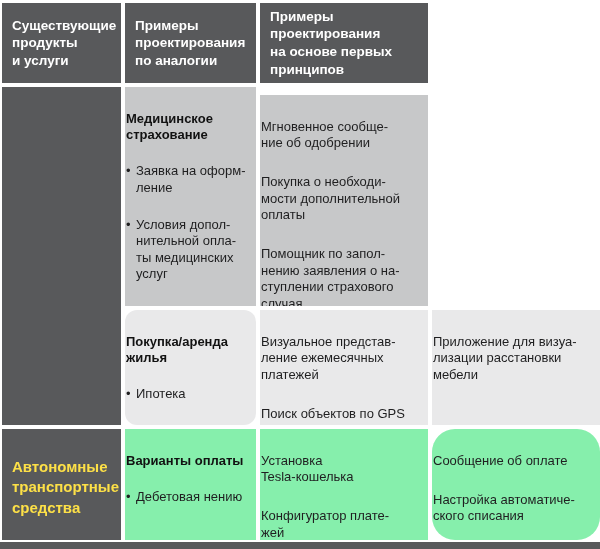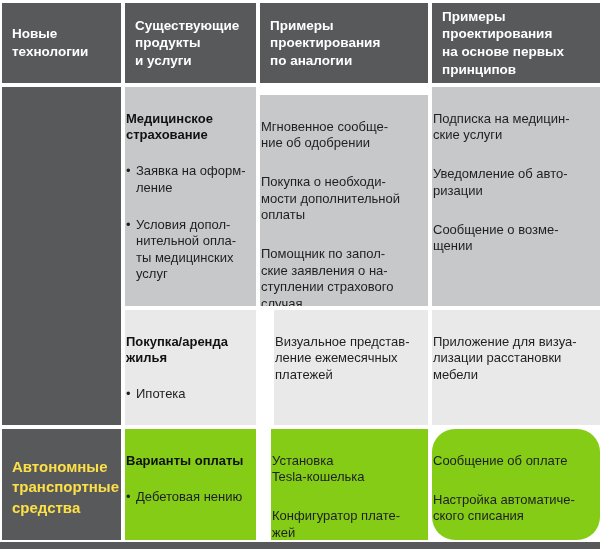--- a/index.html
+++ b/index.html
@@ -46,21 +46,21 @@
     display:block;
   }
   .body-cell{
     color:#1f1f20;
     font-size:13px;
     line-height:1.27;
     padding:7px 9px 6px 1px;
   }
   .bg-gray  {background:#c7c8c9;}
   .bg-light {background:#e9e9ea;}
-  .bg-gray2 {background:#84cc16;}
+  .bg-gray2 {background:#86efac;}
   .cell-title{
     font-weight:bold;
     color:#121212;
     margin:0 0 3px 0;
     white-space:pre-line;
   }
   .bullet-row{
     display:flex;
     margin:0 0 4px 0;
   }
@@ -86,24 +86,20 @@
     grid-column:1;
     grid-row:2 / span 2;
   }
 </style>
 </head>
 <body>
 
 <div class="stage">
   <div class="grid">
 
-    <div class="cell hdr">
-      <span>Новые
-технологии</span>
-    </div>
     <div class="cell hdr">
       <span>Существующие
 продукты
 и услуги</span>
     </div>
     <div class="cell hdr">
       <span>Примеры
 проектирования
 по аналогии</span>
     </div>
@@ -133,49 +129,42 @@
       </div>
       
     </div>
     <div class="cell body-cell bg-gray" style="grid-column:3;grid-row:2;margin-top:8px;">
       <div class="item">Мгновенное сообще-
 ние об одобрении</div>
       <div class="item">Покупка о необходи-
 мости дополнительной
 оплаты</div>
       <div class="item">Помощник по запол-
-ские заявления о на-
+нению заявления о на-
 ступлении страхового
 случая</div>
     </div>
-    <div class="cell body-cell bg-gray" style="grid-column:4;grid-row:2;">
-      <div class="item">Подписка на медицин-
-ские услуги</div>
-      <div class="item">Уведомление об авто-
-ризации</div>
-      <div class="item">Сообщение о возме-
-щении</div>
-    </div>
-
-    <div class="cell body-cell bg-light" style="grid-column:2;grid-row:3;">
+
+    <div class="cell body-cell bg-light" style="grid-column:2;grid-row:3;border-radius:12px;">
       <div class="cell-title">Покупка/аренда
 жилья</div>
       <div class="bullet-row">
         <span class="bullet-mark">•</span>
         <span class="bullet-text">Ипотека</span>
       </div>
       <div class="bullet-row">
         <span class="bullet-mark">•</span>
         <span class="bullet-text">Подбор объекта</span>
       </div>
     </div>
-    <div class="cell body-cell bg-light" style="grid-column:3;grid-row:3;margin-left:14px;">
+    <div class="cell body-cell bg-light" style="grid-column:3;grid-row:3;">
       <div class="item">Визуальное представ-
 ление ежемесячных
 платежей</div>
+      <div class="item">Поиск объектов по GPS</div>
     </div>
     <div class="cell body-cell bg-light" style="grid-column:4;grid-row:3;">
       <div class="item">Приложение для визуа-
 лизации расстановки
 мебели</div>
     </div>
 
     <div class="cell dark" style="grid-column:1;grid-row:4;">
       <span class="dark-label">Автономные
 транспортные
@@ -183,21 +172,21 @@
     </div>
     <div class="cell body-cell bg-gray2" style="grid-column:2;grid-row:4;">
       <div class="cell-title">Варианты оплаты</div>
       <div class="bullet-row">
         <span class="bullet-mark">•</span>
         <span class="bullet-text">Дебетовая нению</span>
       </div>
       
       
     </div>
-    <div class="cell body-cell bg-gray2" style="grid-column:3;grid-row:4;margin-left:11px;">
+    <div class="cell body-cell bg-gray2" style="grid-column:3;grid-row:4;">
       <div class="item">Установка
 Tesla-кошелька</div>
       <div class="item">Конфигуратор плате-
 жей</div>
       
     </div>
     <div class="cell body-cell bg-gray2" style="grid-column:4;grid-row:4;border-radius:23px;">
       <div class="item">Сообщение об оплате</div>
       <div class="item">Настройка автоматиче-
 ского списания</div>

